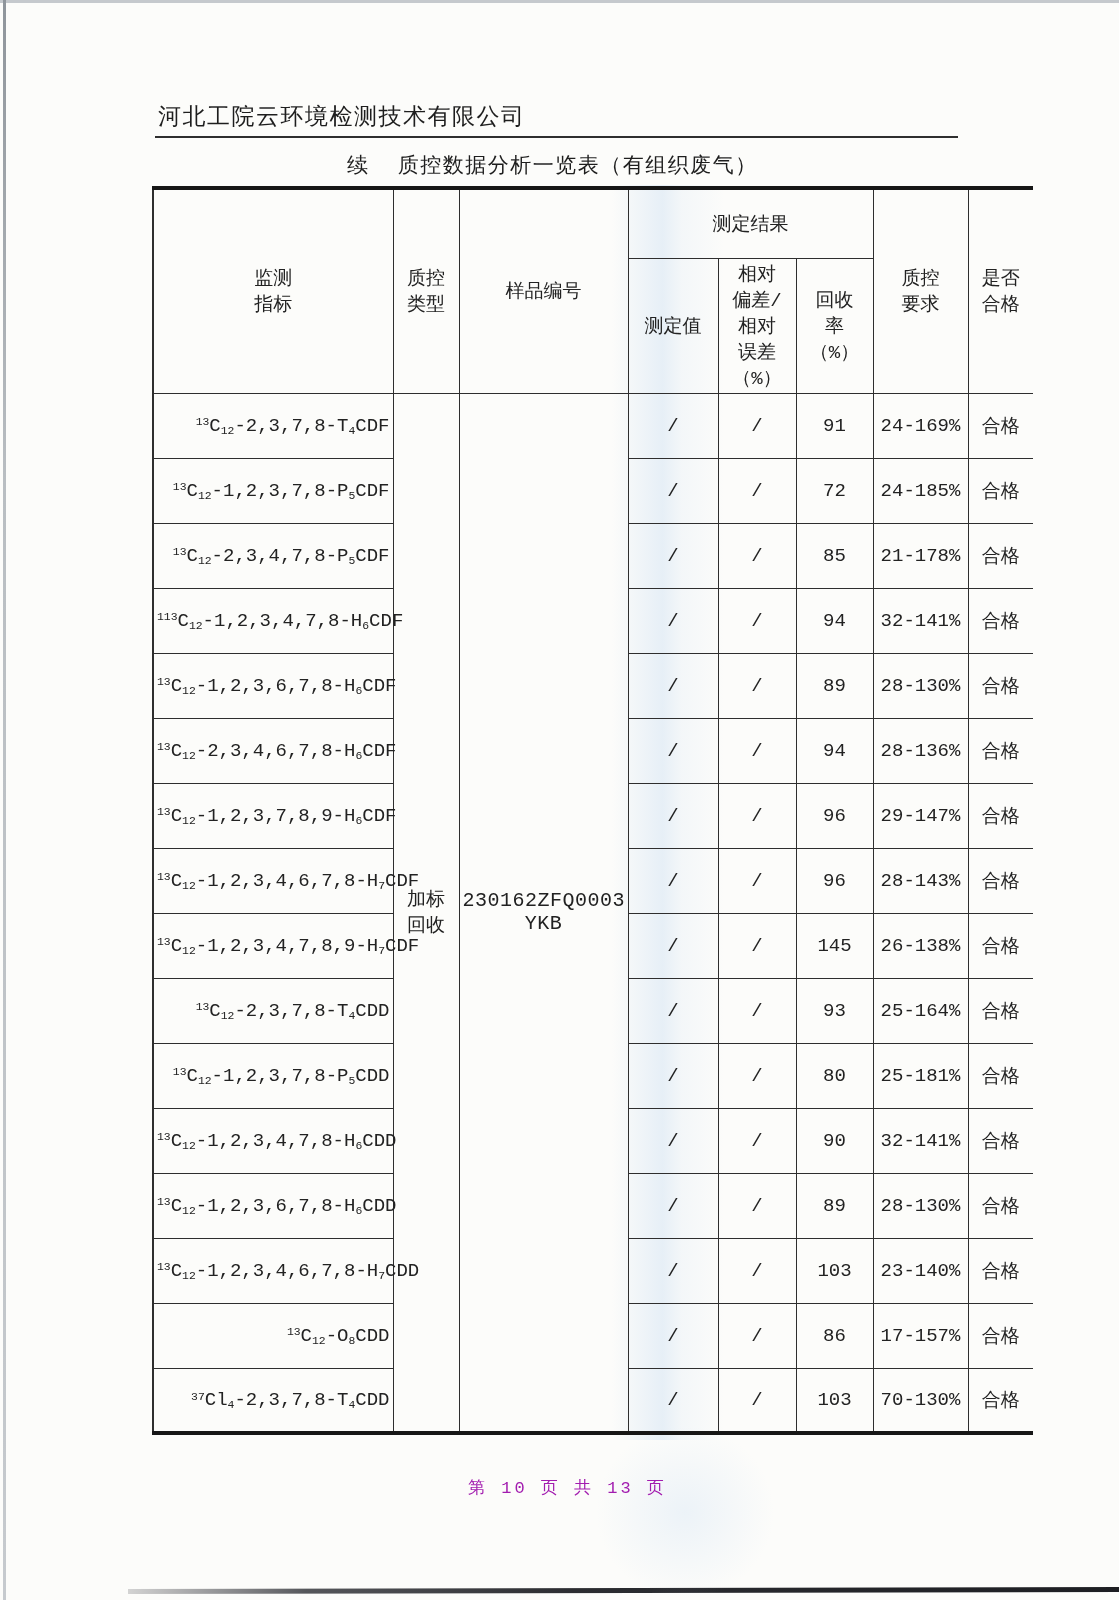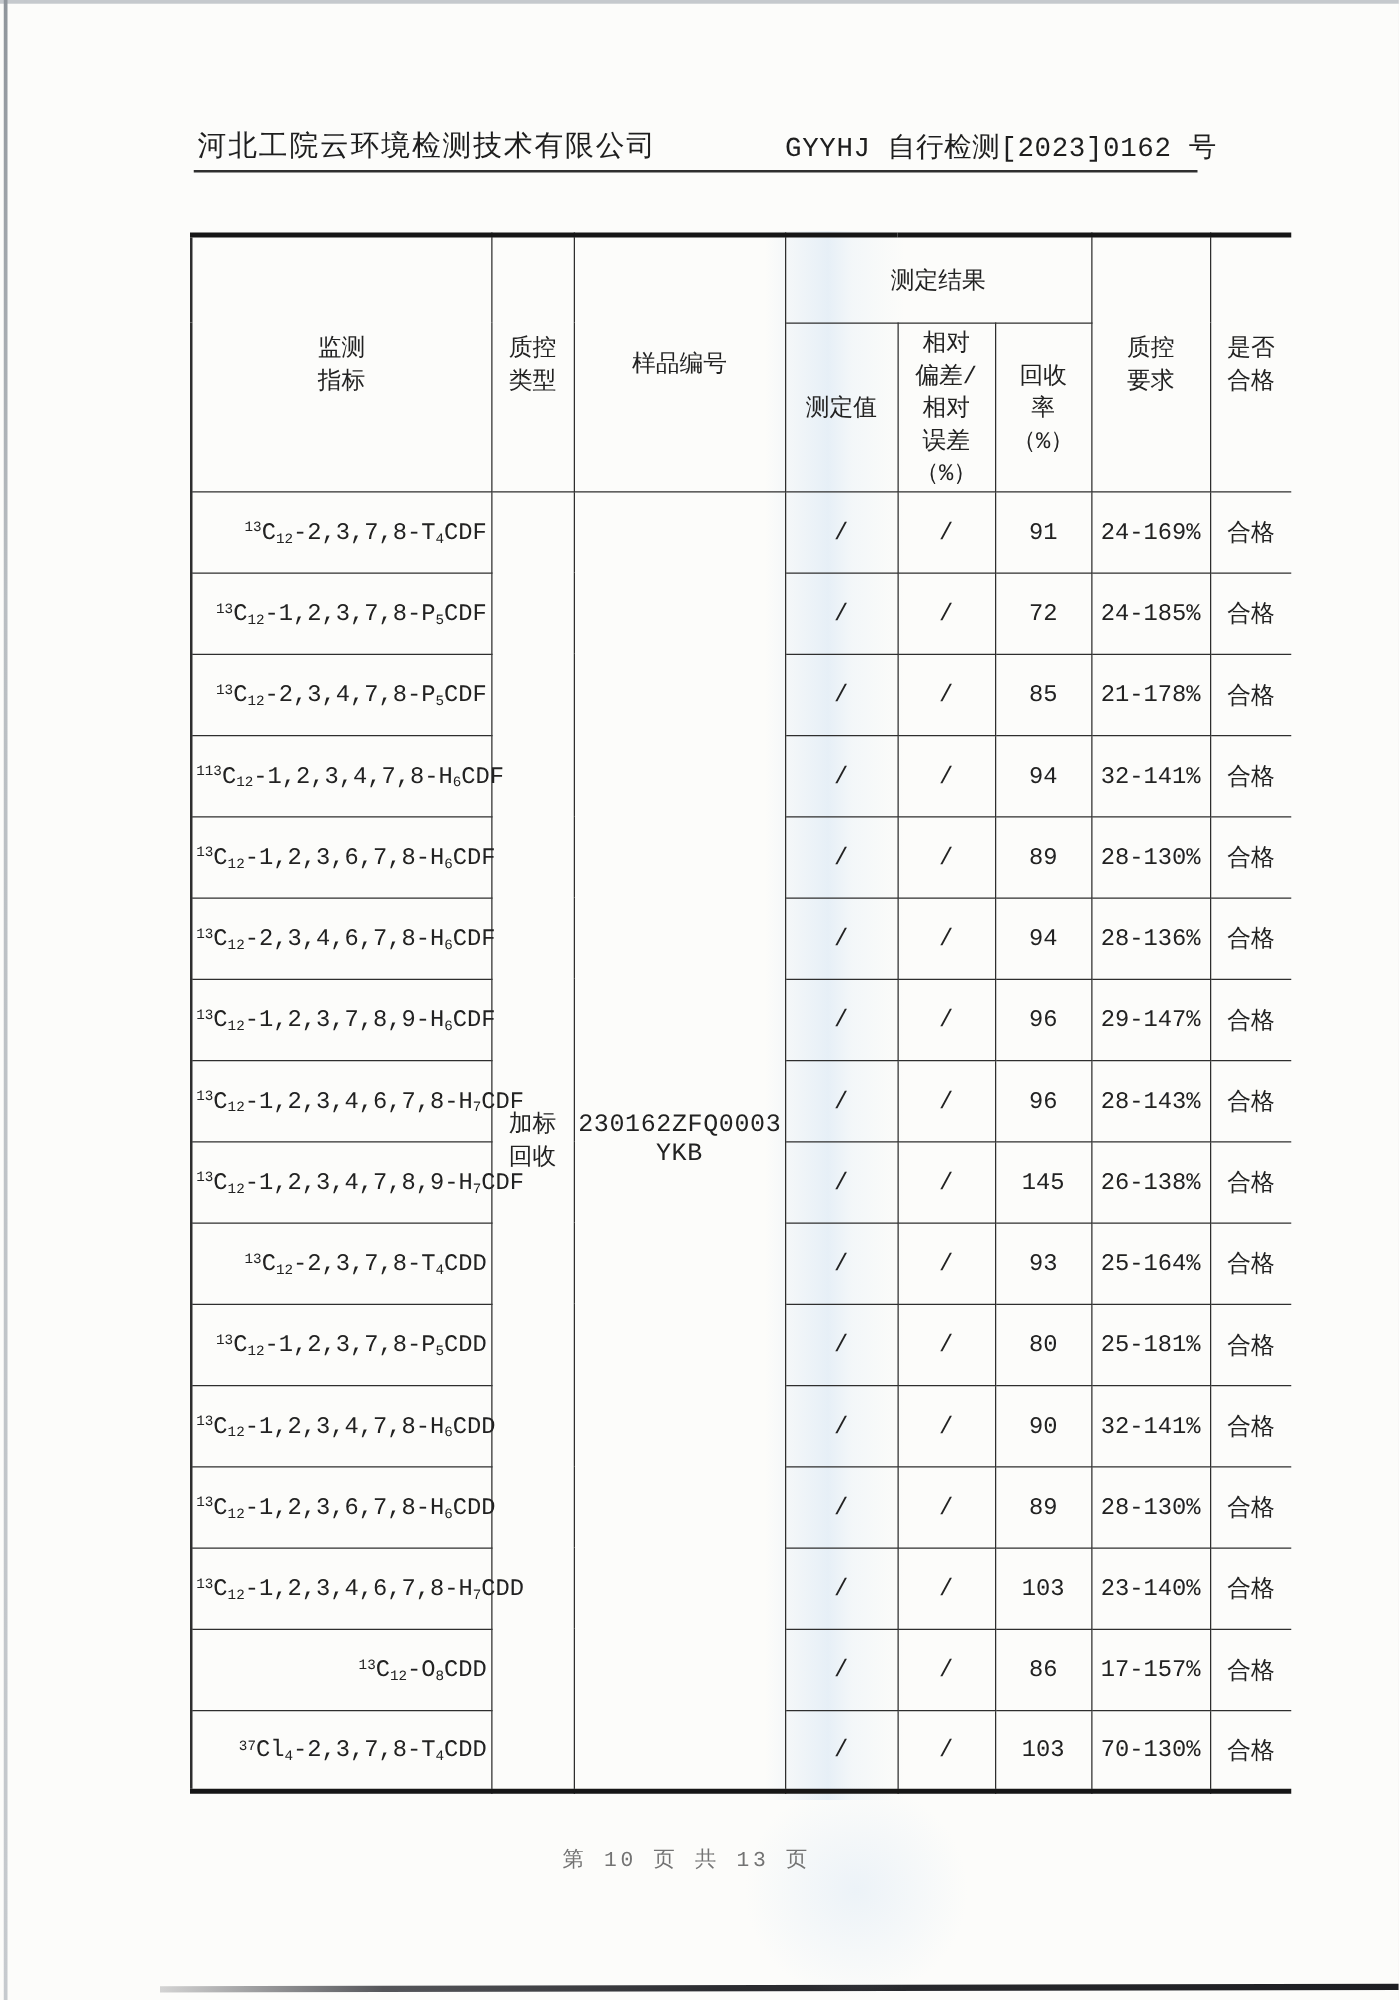--- a/index.html
+++ b/index.html
@@ -48,21 +48,21 @@
   table.qc thead tr.h1{height:70px;}
   table.qc thead tr.h2{height:128px;}
   table.qc tbody tr{height:65px;}
   .pre{white-space:pre-line;}
   .cell-center{text-align:center;}
   .cell-indicator{text-align:right;padding-left:10px;font-size:19px;white-space:nowrap;margin-left:30px;}
   .sample-no{font-size:20px;letter-spacing:.5px;}
   .rt-sup{font-size:.6em;position:relative;top:-.45em;}
   .rt-sub{font-size:.6em;position:relative;top:.28em;}
 
-  .footer{position:absolute;left:450px;top:1476px;font-size:17px;letter-spacing:3px;white-space:nowrap;color:#737373;}
+  .footer{position:absolute;left:468px;top:1476px;font-size:17px;letter-spacing:3px;white-space:nowrap;color:#a21caf;}
 </style>
 </head>
 <body>
 
 <div class="page">
 
   <div class="edge-top"></div>
   <div class="edge-left"></div>
   <div class="edge-bottom"></div>
   <div class="streak"></div>
@@ -74,22 +74,22 @@
       <path d="M38,34 l12,-4 m-10,10 l10,4 m-12,7 l12,2"></path>
       <path d="M40,64 l10,2 m-12,8 l6,8 m5,-10 l4,12"></path>
       <path d="M34,97 l16,-2 m-14,9 l12,6 m-8,-2 l2,12"></path>
       <path d="M42,130 l8,10 m-6,-2 l6,-8"></path>
       <path d="M30,161 l18,6 m-16,6 l14,8 m-10,3 l4,10"></path>
       <path d="M44,198 c-9,9 -11,19 -4,30"></path>
     </g>
   </svg>
 
   <div class="company">河北工院云环境检测技术有限公司</div>
-  <div class="report-no">GYYHJ 自行检测[2023]0162 号</div>
   <div class="head-rule"></div>
+  <div class="doc-title">续  质控数据分析一览表（有组织废气）</div>
 
   <table class="qc">
     <colgroup>
       <col style="width:240px">
         <col style="width:66px">
         <col style="width:169px">
       <col style="width:90px">
         <col style="width:78px">
         <col style="width:77px">
       <col style="width:95px">

